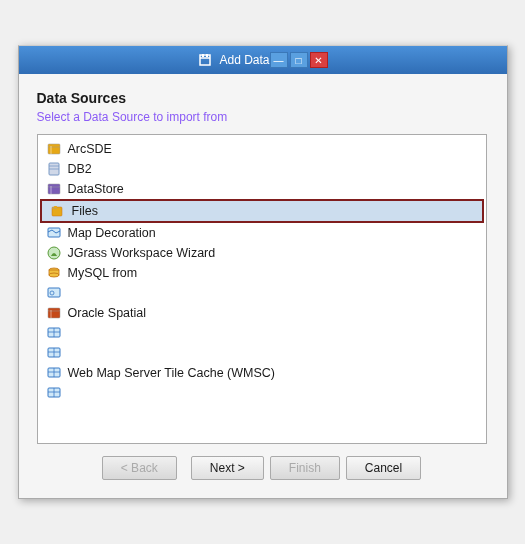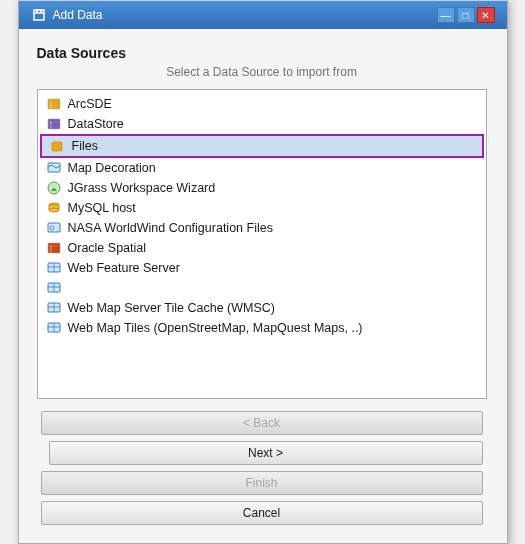--- a/index.html
+++ b/index.html
@@ -16,24 +16,24 @@
     .window {
       width: 490px;
       background: #f5f5f5;
       border: 1px solid #aaa;
       border-top: 1px solid #ccc;
       box-shadow: 2px 2px 8px rgba(0,0,0,0.3);
     }
     .title-bar {
       background: linear-gradient(to bottom, #4a90d9, #2f6db5);
       color: white;
-      padding: 5px 12px;
-      display: flex;
-      align-items: center;
-      justify-content: space-between;
+      padding: 5px 24px;
+      display: flex;
+      align-items: center;
+      justify-content: center;
       height: 28px;
     }
     .title-bar-left {
       display: flex;
       align-items: center;
       gap: 6px;
     }
     .title-icon {
       width: 16px;
       height: 16px;
@@ -70,62 +70,60 @@
       background: #f5f5f5;
     }
     .section-title {
       font-size: 14px;
       font-weight: bold;
       color: #1a1a1a;
       margin-bottom: 4px;
     }
     .section-subtitle {
       font-size: 12px;
-      color: #737373;
+      color: #8b5cf6;
       margin-bottom: 10px;
-      text-align: center;
     }
     .list-container {
       border: 1px solid #aaa;
       background: white;
       height: 310px;
       overflow-y: auto;
       padding: 4px 0;
     }
     .list-item {
       display: flex;
       align-items: center;
       padding: 2px 8px;
       cursor: pointer;
       gap: 6px;
     }
     .list-item.selected {
       background: #cde;
-      border: 2px solid #a21caf;
+      border: 2px solid #7f1d1d;
       margin: 0 2px;
     }
     .item-icon {
       width: 16px;
       height: 16px;
       flex-shrink: 0;
       display: flex;
       align-items: center;
       justify-content: center;
       font-size: 11px;
     }
     .item-label {
       font-size: 12.5px;
       color: #1a1a1a;
     }
     .button-row {
       display: flex;
-      justify-content: flex-end;
+      justify-content: center;
       gap: 6px;
       padding: 12px 4px 8px 4px;
-      flex-direction: column;
     }
     .btn {
       padding: 4px 18px;
       min-width: 70px;
       font-size: 12px;
       border: 1px solid #aaa;
       background: linear-gradient(to bottom, #f8f8f8, #e0e0e0);
       cursor: pointer;
       border-radius: 2px;
       color: #1a1a1a;
@@ -175,20 +173,30 @@
               <rect x="1" y="4" width="12" height="8" rx="1" fill="#e6a817" stroke="#999" stroke-width="0.5"></rect>
               <rect x="1" y="2" width="12" height="3" rx="1" fill="#e6a817" stroke="#999" stroke-width="0.5"></rect>
               <line x1="4" y1="4" x2="4" y2="12" stroke="white" stroke-width="0.5"></line>
             </svg>
           </span>
           <span class="item-label">ArcSDE</span>
         </div>
         <div class="list-item">
           <span class="item-icon">
             <svg width="14" height="14" viewBox="0 0 14 14">
+              <rect x="2" y="1" width="10" height="12" rx="1" fill="#d0d8e8" stroke="#7a9ac5" stroke-width="1"></rect>
+              <line x1="2" y1="4" x2="12" y2="4" stroke="#7a9ac5" stroke-width="0.8"></line>
+              <line x1="2" y1="7" x2="12" y2="7" stroke="#7a9ac5" stroke-width="0.8"></line>
+            </svg>
+          </span>
+          <span class="item-label">DB2</span>
+        </div>
+        <div class="list-item">
+          <span class="item-icon">
+            <svg width="14" height="14" viewBox="0 0 14 14">
               <rect x="1" y="4" width="12" height="8" rx="1" fill="#7a5cb5" stroke="#999" stroke-width="0.5"></rect>
               <rect x="1" y="2" width="12" height="3" rx="1" fill="#7a5cb5" stroke="#999" stroke-width="0.5"></rect>
               <line x1="4" y1="4" x2="4" y2="12" stroke="white" stroke-width="0.5"></line>
             </svg>
           </span>
           <span class="item-label">DataStore</span>
         </div>
         <div class="list-item selected">
           <span class="item-icon">
             <svg width="14" height="14" viewBox="0 0 14 14">
@@ -218,50 +226,48 @@
           <span class="item-label">JGrass Workspace Wizard</span>
         </div>
         <div class="list-item">
           <span class="item-icon">
             <svg width="14" height="14" viewBox="0 0 14 14">
               <ellipse cx="7" cy="4" rx="5" ry="2" fill="#f0c040" stroke="#c07010" stroke-width="0.8"></ellipse>
               <rect x="2" y="4" width="10" height="5" fill="#f0c040" stroke="#c07010" stroke-width="0.8"></rect>
               <ellipse cx="7" cy="9" rx="5" ry="2" fill="#f0c040" stroke="#c07010" stroke-width="0.8"></ellipse>
             </svg>
           </span>
-          <span class="item-label">MySQL host</span>
+          <span class="item-label">MySQL from</span>
         </div>
         <div class="list-item">
           <span class="item-icon">
             <svg width="14" height="14" viewBox="0 0 14 14">
               <rect x="1" y="2" width="12" height="9" rx="1" fill="#d0e8f8" stroke="#3a7ac5" stroke-width="1"></rect>
               <circle cx="5" cy="7" r="2" fill="none" stroke="#3a7ac5" stroke-width="0.8"></circle>
             </svg>
           </span>
-          <span class="item-label">NASA WorldWind Configuration Files</span>
         </div>
         <div class="list-item">
           <span class="item-icon">
             <svg width="14" height="14" viewBox="0 0 14 14">
               <rect x="1" y="4" width="12" height="8" rx="1" fill="#c54a1a" stroke="#999" stroke-width="0.5"></rect>
               <rect x="1" y="2" width="12" height="3" rx="1" fill="#c54a1a" stroke="#999" stroke-width="0.5"></rect>
               <line x1="4" y1="4" x2="4" y2="12" stroke="white" stroke-width="0.5"></line>
             </svg>
           </span>
           <span class="item-label">Oracle Spatial</span>
         </div>
         <div class="list-item">
           <span class="item-icon">
             <svg width="14" height="14" viewBox="0 0 14 14">
               <rect x="1" y="2" width="12" height="9" rx="1" fill="#d0e8f8" stroke="#3a7ac5" stroke-width="1"></rect>
               <line x1="1" y1="6" x2="13" y2="6" stroke="#3a7ac5" stroke-width="0.8"></line>
               <line x1="7" y1="2" x2="7" y2="11" stroke="#3a7ac5" stroke-width="0.8"></line>
             </svg>
           </span>
-          <span class="item-label">Web Feature Server</span>
         </div>
         <div class="list-item">
           <span class="item-icon">
             <svg width="14" height="14" viewBox="0 0 14 14">
               <rect x="1" y="2" width="12" height="9" rx="1" fill="#d0e8f8" stroke="#3a7ac5" stroke-width="1"></rect>
               <line x1="1" y1="6" x2="13" y2="6" stroke="#3a7ac5" stroke-width="0.8"></line>
               <line x1="7" y1="2" x2="7" y2="11" stroke="#3a7ac5" stroke-width="0.8"></line>
             </svg>
           </span>
         </div>
@@ -276,21 +282,20 @@
           <span class="item-label">Web Map Server Tile Cache (WMSC)</span>
         </div>
         <div class="list-item">
           <span class="item-icon">
             <svg width="14" height="14" viewBox="0 0 14 14">
               <rect x="1" y="2" width="12" height="9" rx="1" fill="#d0e8f8" stroke="#3a7ac5" stroke-width="1"></rect>
               <line x1="1" y1="6" x2="13" y2="6" stroke="#3a7ac5" stroke-width="0.8"></line>
               <line x1="7" y1="2" x2="7" y2="11" stroke="#3a7ac5" stroke-width="0.8"></line>
             </svg>
           </span>
-          <span class="item-label">Web Map Tiles (OpenStreetMap, MapQuest Maps, ..)</span>
         </div>
       </div>
 
     <div class="button-row">
       <button class="btn" disabled="">&lt; Back</button>
       <button class="btn next">Next &gt;</button>
       <button class="btn" disabled="">Finish</button>
       <button class="btn">Cancel</button>
     </div>
   </div>

